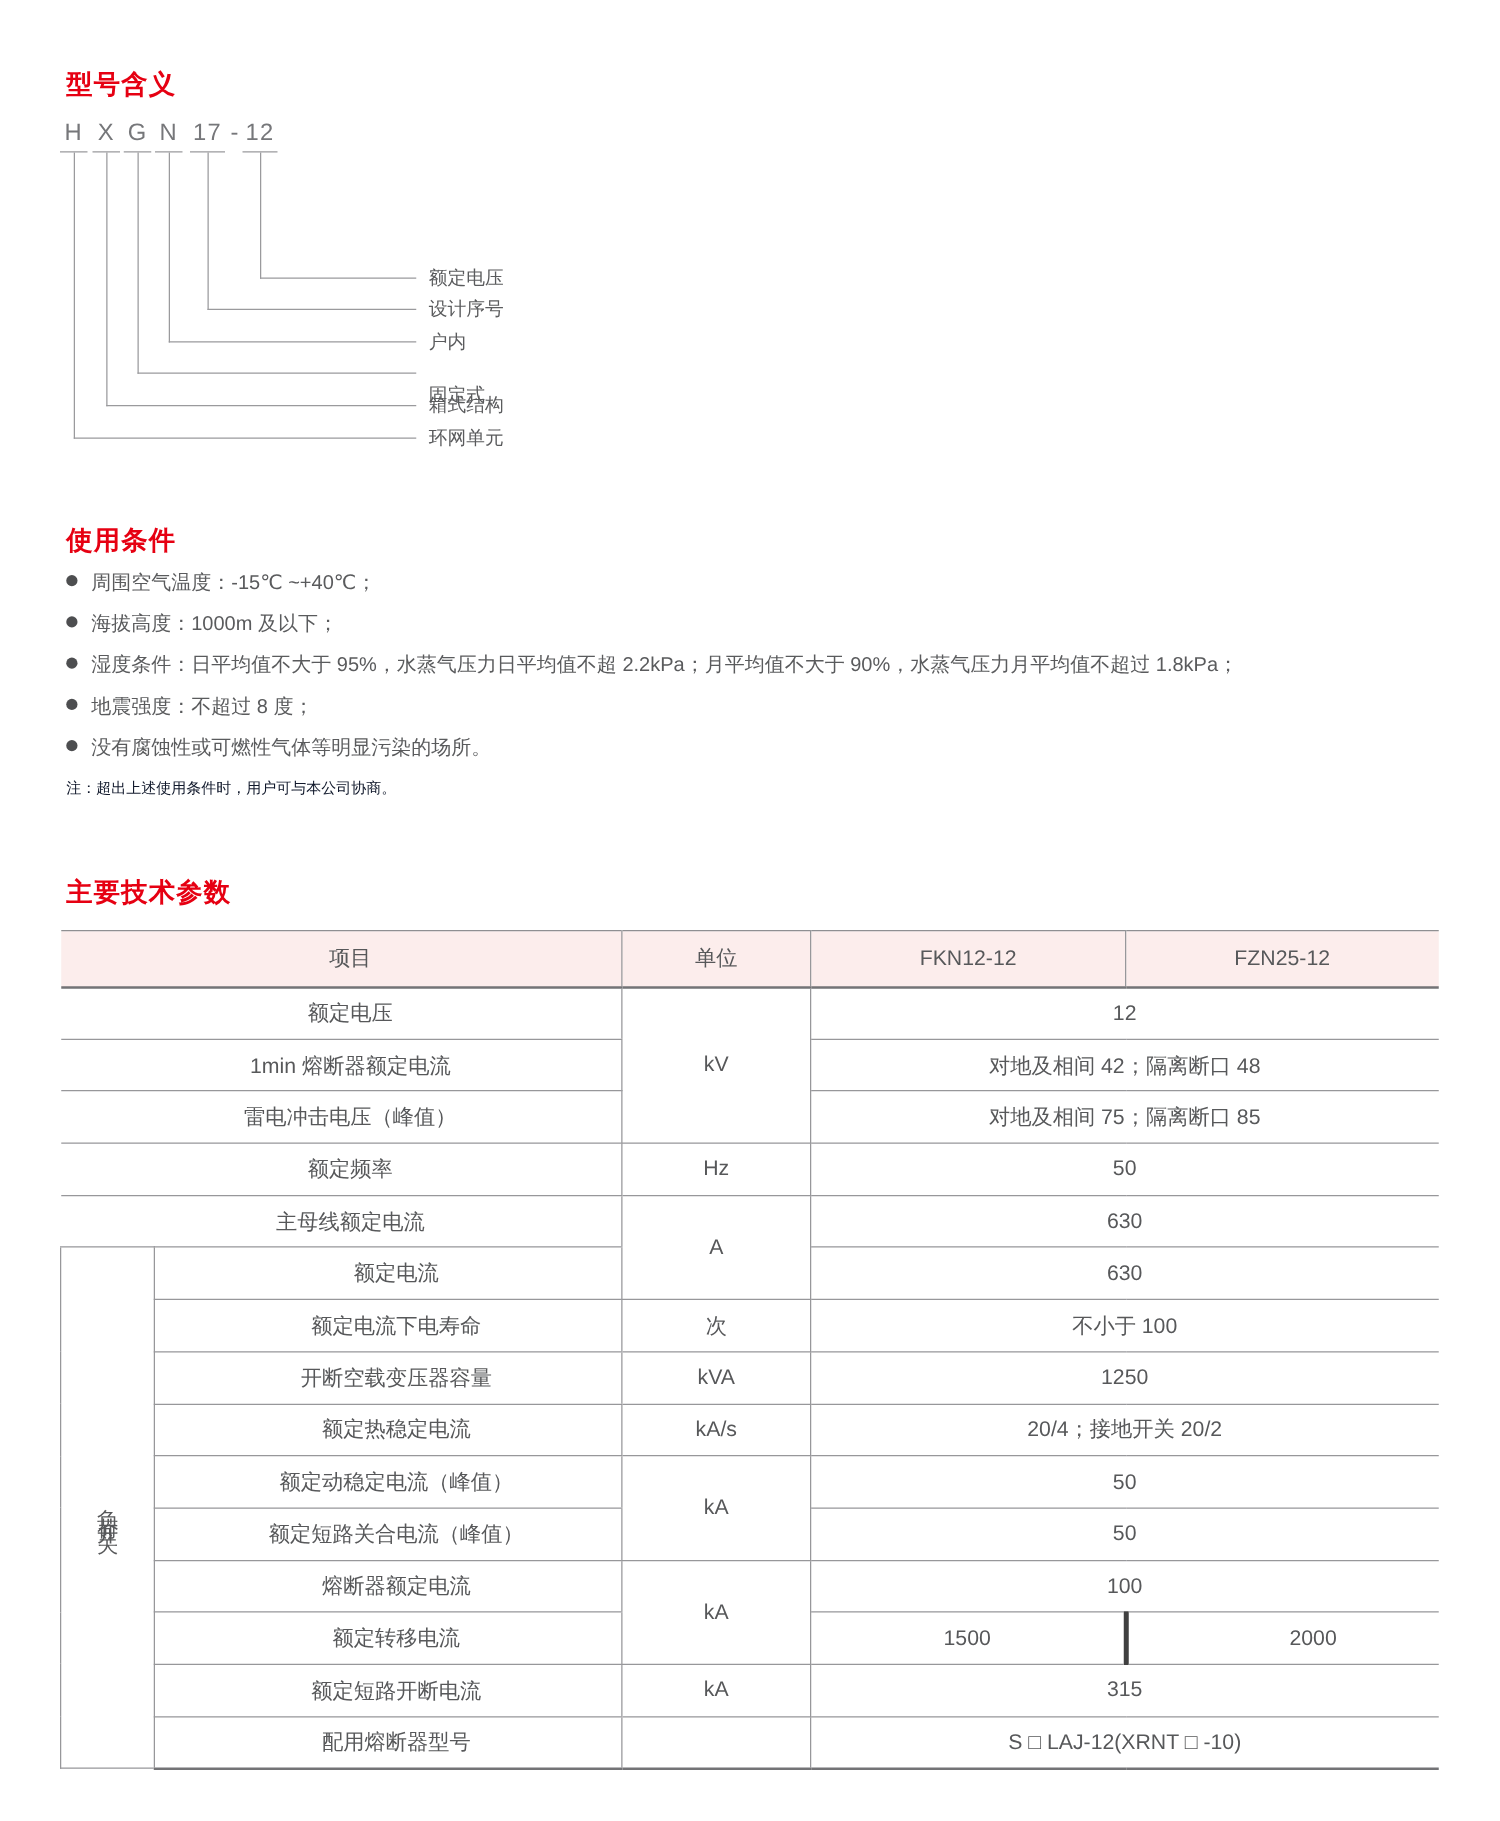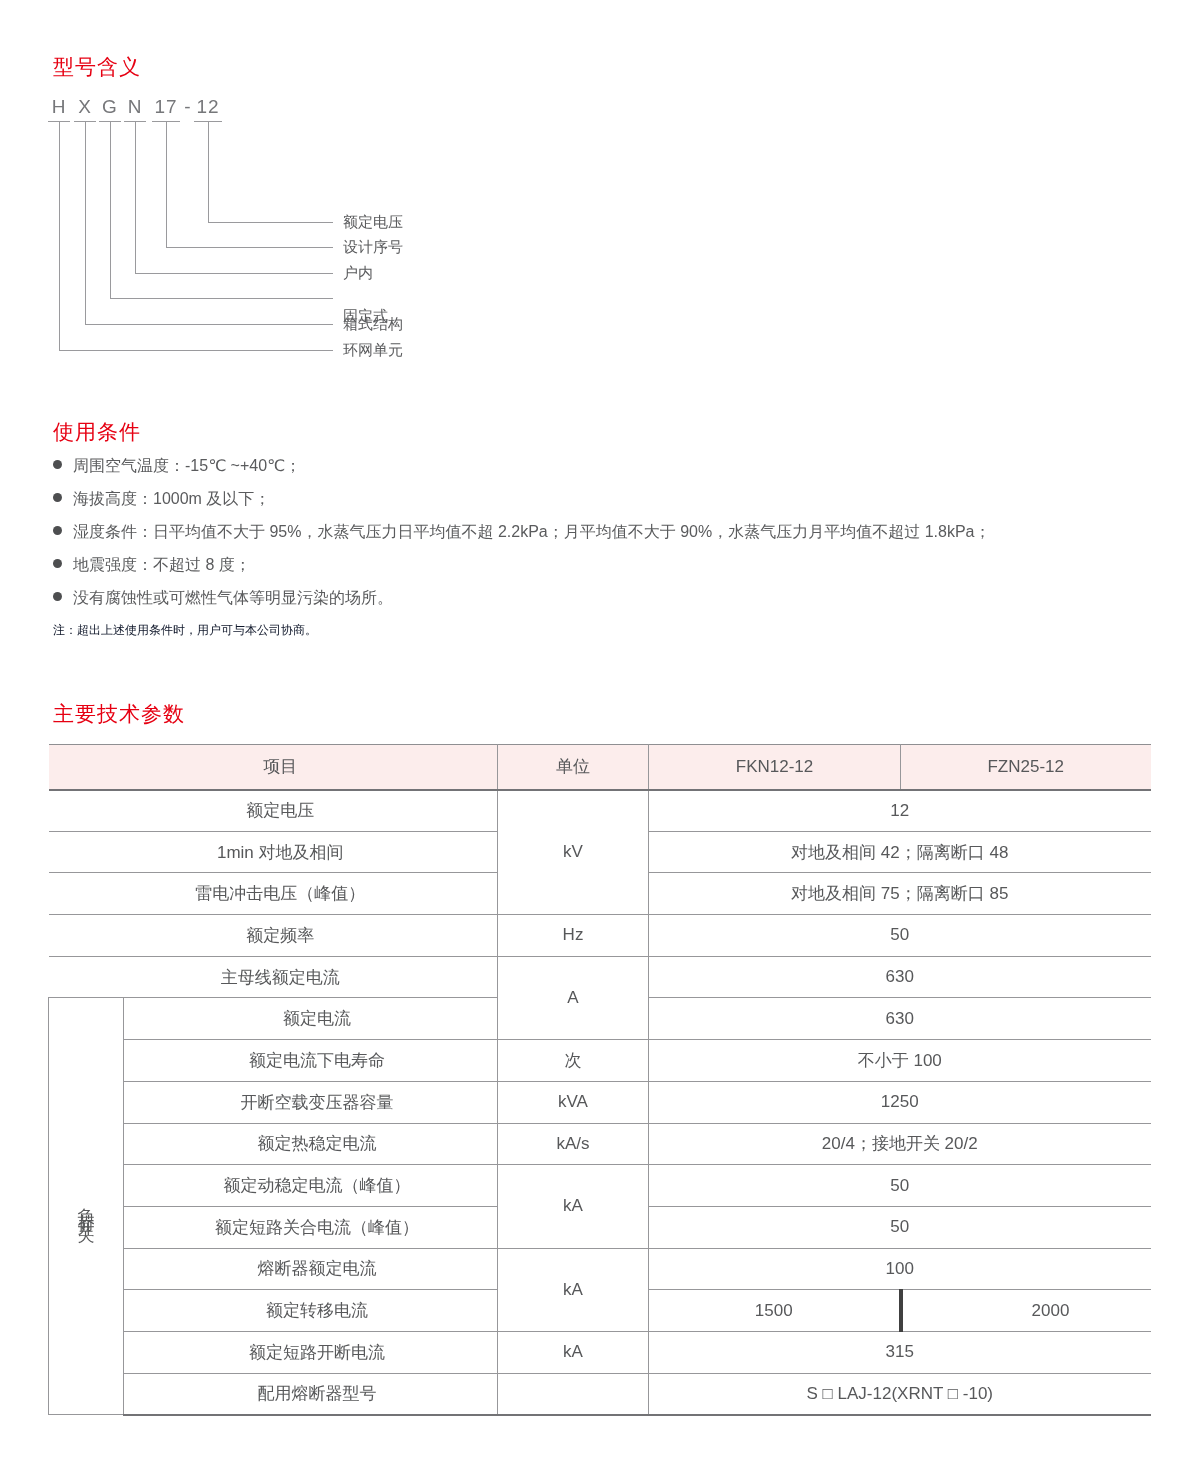--- a/index.html
+++ b/index.html
@@ -4,21 +4,21 @@
 <style>
   * { margin:0; padding:0; box-sizing:border-box; }
   html,body { background:#ffffff; }
   body {
     width:1200px; height:1457px; position:relative;
     font-family:"Liberation Sans","DejaVu Sans",sans-serif;
     color:#57585a;
   }
   .sec-title {
     position:absolute; left:53px;
-    color:#e60012; font-size:21px; font-weight:normal;
+    color:#e60012; font-size:21px; font-weight:bold;
     letter-spacing:1px;
   }
   
   .diagram { position:absolute; left:0; top:0; width:1200px; height:400px; }
   .code-char {
     position:absolute; top:96px; transform:translateX(-50%);
     font-size:19px; color:#76777a; letter-spacing:1px; white-space:nowrap;
   }
   .code-underline { position:absolute; top:121px; height:1px; background:#9a9a9d; }
   .v-line { position:absolute; width:1px; background:#9a9a9d; }
@@ -150,21 +150,21 @@
       <th class="h-unit">单位</th>
       <th class="h-col1">FKN12-12</th>
       <th class="h-col2">FZN25-12</th>
     </tr>
     <tr>
       <td class="c-item" colspan="2">额定电压</td>
       <td class="unit" rowspan="3">kV</td>
       <td colspan="2">12</td>
     </tr>
     <tr>
-      <td class="c-item" colspan="2">1min 对地及相间</td>
+      <td class="c-item" colspan="2">1min 熔断器额定电流</td>
       <td colspan="2">对地及相间 42；隔离断口 48</td>
     </tr>
     <tr>
       <td class="c-item" colspan="2">雷电冲击电压（峰值）</td>
       <td colspan="2">对地及相间 75；隔离断口 85</td>
     </tr>
     <tr>
       <td class="c-item" colspan="2">额定频率</td>
       <td class="unit">Hz</td>
       <td colspan="2">50</td>

